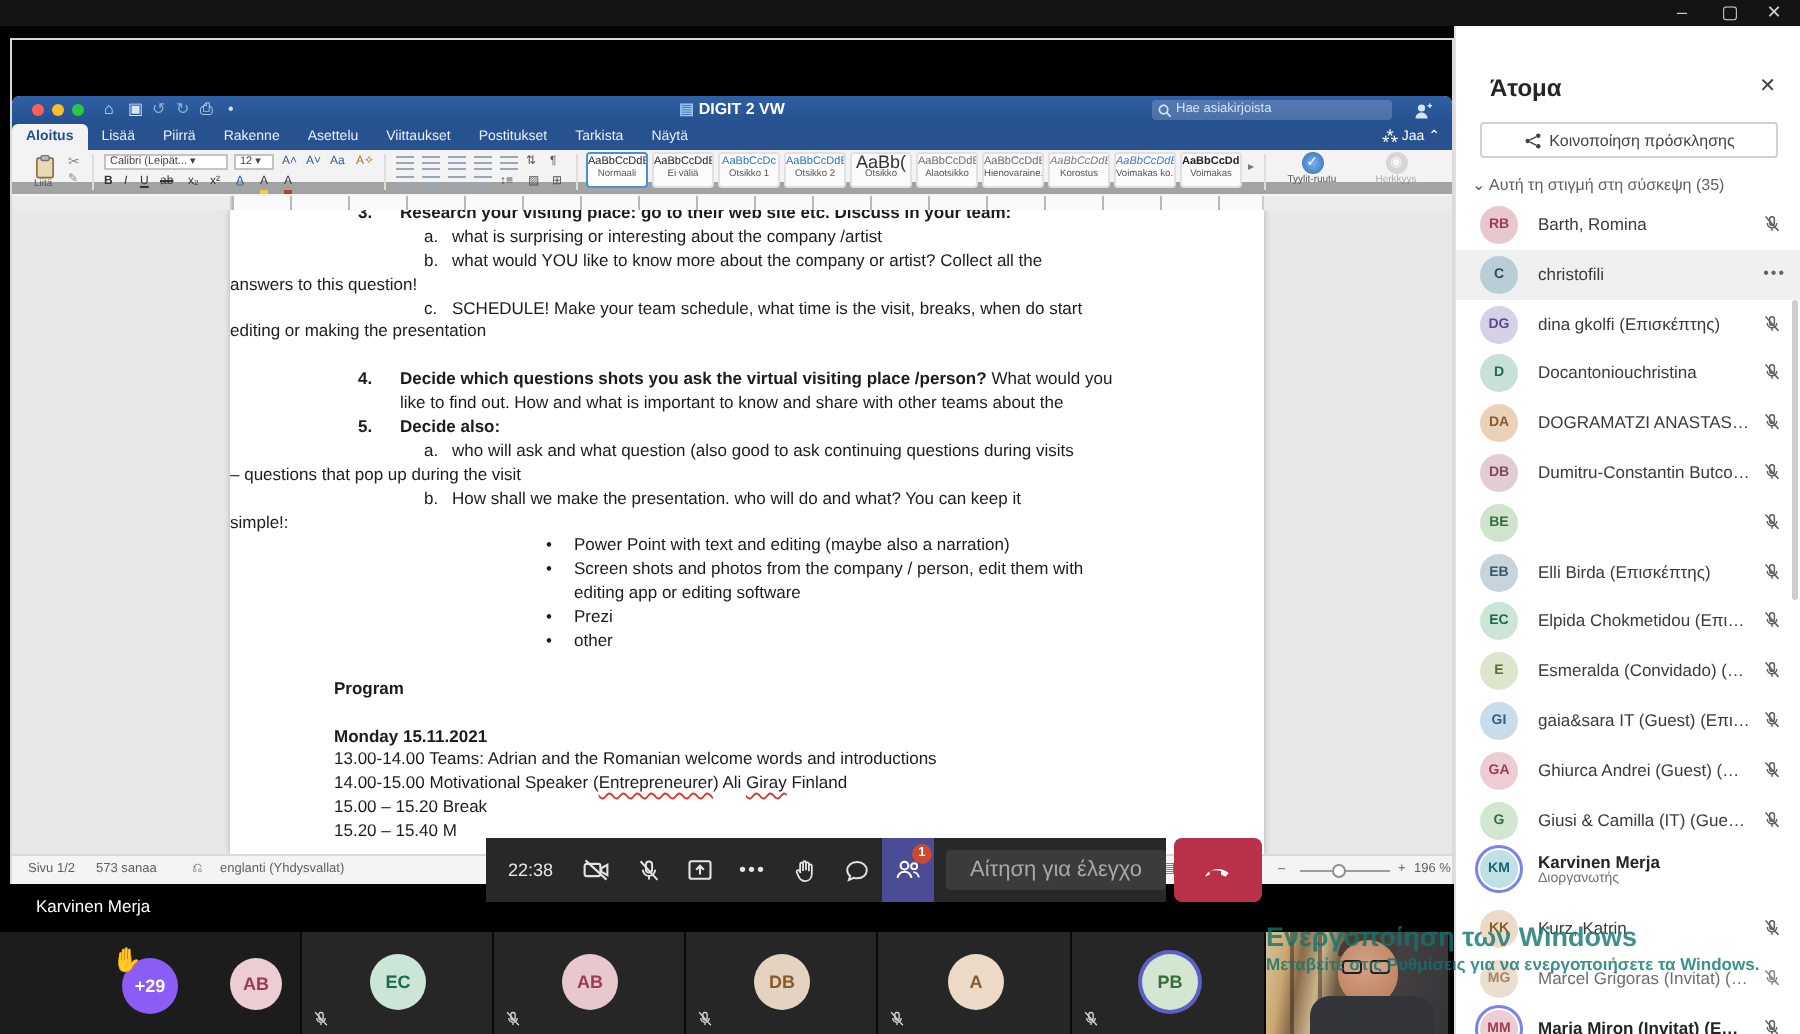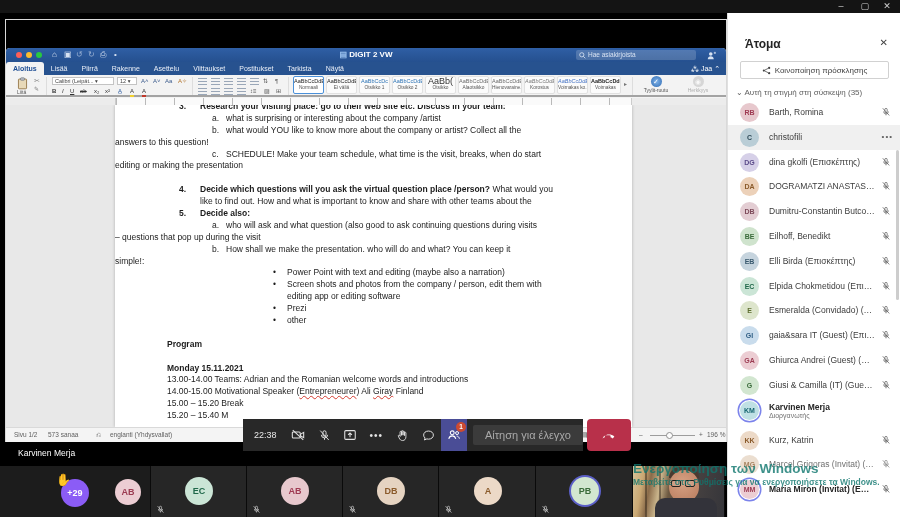--- a/index.html
+++ b/index.html
@@ -29,21 +29,21 @@
   #wsearch { right:30px; top:2px; width:120px; height:10px; border-radius:2px;
     background:rgba(255,255,255,.18); color:#d7e2f2; font-size:6.5px;
     line-height:10px; padding-left:12px; }
   #wtabs { left:0; top:14px; width:720px; height:13px; background:#27528f; }
   .wtab { float:left; color:#e8eef7; font-size:7px; line-height:13px; padding:0 7px; }
   .wtab.active { background:#f3f3f3; color:#1e4e94; border-radius:3px 3px 0 0; font-weight:bold; }
   #wshare { position:absolute; right:6px; top:0; color:#fff; font-size:7px; line-height:13px; }
 
   
   #ribbon { left:0; top:27px; width:720px; height:22px; background:#f3f3f3;
-    border-bottom:2px solid #a3a3a3; }
+    border-bottom:6px solid #a3a3a3; }
   .rsep { position:absolute; top:2px; height:18px; width:1px; background:#ddd; }
   .rfbox { position:absolute; height:8px; border:1px solid #c3c3c3; background:#fff;
     color:#444; font-size:5.5px; line-height:6px; padding:0 2px; }
   .rmini { position:absolute; color:#3a5a8c; font-size:6px; line-height:8px; }
   .ric { position:absolute; width:9px; height:7px;
     background:repeating-linear-gradient(#9aa7b8 0 1px,transparent 1px 3px); }
   .stybox { position:absolute; top:1px; width:31px; height:18px; background:#fbfbfb;
     border:1px solid #e1e1e1; border-radius:2px; text-align:center; overflow:hidden; }
   .stybox.sel { border-color:#4a90d9; background:#fff; }
   .stys { display:block; font-size:5.5px; line-height:8px; color:#222; white-space:nowrap; }
@@ -351,21 +351,21 @@
             <div class="dl ind2">
                 <span class="m">c.</span>
                 <span>SCHEDULE! Make your team schedule, what time is the visit, breaks, when do start</span>
               </div>
             <div class="dl ind2c">
                 <span>editing or making the presentation</span>
               </div>
             <div class="sp"></div>
             <div class="dl ind1">
                 <b class="m">4.</b>
-                <span><b>Decide which questions will you ask the virtual question place /person?</b><span> What would you</span></span>
+                <span><b>Decide which questions shots you ask the virtual visiting place /person?</b><span> What would you</span></span>
               </div>
             <div class="dl ind1c">
                 <span>like to find out. How and what is important to know and share with other teams about the</span>
               </div>
             <div class="dl ind1">
                 <b class="m">5.</b>
                 <b>Decide also:</b>
               </div>
             <div class="dl ind2">
                 <span class="m">a.</span>
@@ -581,40 +581,48 @@
       <div class="prow">
         <span class="pav av2">DG</span>
         <span class="pname">dina gkolfi (Επισκέπτης)</span>
         <svg class="prmic" width="10" height="10" viewBox="0 0 16 16">
             <path d="M8 2.2a1.9 1.9 0 0 1 1.9 1.9v3a1.9 1.9 0 0 1-3.8 0v-3A1.9 1.9 0 0 1 8 2.2z" fill="none" stroke="#5f5f5f" stroke-width="1.2"></path>
             <path d="M4.2 7.2a3.8 3.8 0 0 0 7.6 0M8 11v2.3" fill="none" stroke="#5f5f5f" stroke-width="1.2"></path>
             <line x1="2.8" y1="2" x2="13.2" y2="13.5" stroke="#5f5f5f" stroke-width="1.2"></line>
           </svg>
       </div>
       <div class="prow">
+        <span class="pav av3">D</span>
+        <span class="pname">Docantoniouchristina</span>
+        <svg class="prmic" width="10" height="10" viewBox="0 0 16 16">
+            <path d="M8 2.2a1.9 1.9 0 0 1 1.9 1.9v3a1.9 1.9 0 0 1-3.8 0v-3A1.9 1.9 0 0 1 8 2.2z" fill="none" stroke="#5f5f5f" stroke-width="1.2"></path>
+            <path d="M4.2 7.2a3.8 3.8 0 0 0 7.6 0M8 11v2.3" fill="none" stroke="#5f5f5f" stroke-width="1.2"></path>
+            <line x1="2.8" y1="2" x2="13.2" y2="13.5" stroke="#5f5f5f" stroke-width="1.2"></line>
+          </svg>
+      </div>
+      <div class="prow">
         <span class="pav av4">DA</span>
         <span class="pname">DOGRAMATZI ANASTASIA (Επ</span>
         <svg class="prmic" width="10" height="10" viewBox="0 0 16 16">
             <path d="M8 2.2a1.9 1.9 0 0 1 1.9 1.9v3a1.9 1.9 0 0 1-3.8 0v-3A1.9 1.9 0 0 1 8 2.2z" fill="none" stroke="#5f5f5f" stroke-width="1.2"></path>
             <path d="M4.2 7.2a3.8 3.8 0 0 0 7.6 0M8 11v2.3" fill="none" stroke="#5f5f5f" stroke-width="1.2"></path>
             <line x1="2.8" y1="2" x2="13.2" y2="13.5" stroke="#5f5f5f" stroke-width="1.2"></line>
           </svg>
       </div>
       <div class="prow">
         <span class="pav av5">DB</span>
         <span class="pname">Dumitru-Constantin Butco (Gu</span>
         <svg class="prmic" width="10" height="10" viewBox="0 0 16 16">
             <path d="M8 2.2a1.9 1.9 0 0 1 1.9 1.9v3a1.9 1.9 0 0 1-3.8 0v-3A1.9 1.9 0 0 1 8 2.2z" fill="none" stroke="#5f5f5f" stroke-width="1.2"></path>
             <path d="M4.2 7.2a3.8 3.8 0 0 0 7.6 0M8 11v2.3" fill="none" stroke="#5f5f5f" stroke-width="1.2"></path>
             <line x1="2.8" y1="2" x2="13.2" y2="13.5" stroke="#5f5f5f" stroke-width="1.2"></line>
           </svg>
       </div>
       <div class="prow">
         <span class="pav av6">BE</span>
-        <span class="pname">Eilhoff, Benedikt</span>
         <svg class="prmic" width="10" height="10" viewBox="0 0 16 16">
             <path d="M8 2.2a1.9 1.9 0 0 1 1.9 1.9v3a1.9 1.9 0 0 1-3.8 0v-3A1.9 1.9 0 0 1 8 2.2z" fill="none" stroke="#5f5f5f" stroke-width="1.2"></path>
             <path d="M4.2 7.2a3.8 3.8 0 0 0 7.6 0M8 11v2.3" fill="none" stroke="#5f5f5f" stroke-width="1.2"></path>
             <line x1="2.8" y1="2" x2="13.2" y2="13.5" stroke="#5f5f5f" stroke-width="1.2"></line>
           </svg>
       </div>
       <div class="prow">
         <span class="pav av7">EB</span>
         <span class="pname">Elli Birda (Επισκέπτης)</span>
         <svg class="prmic" width="10" height="10" viewBox="0 0 16 16">

